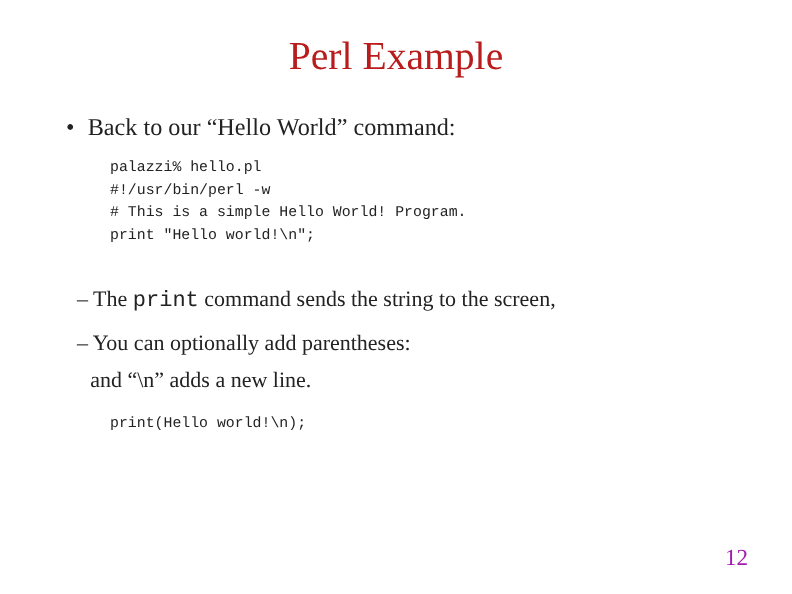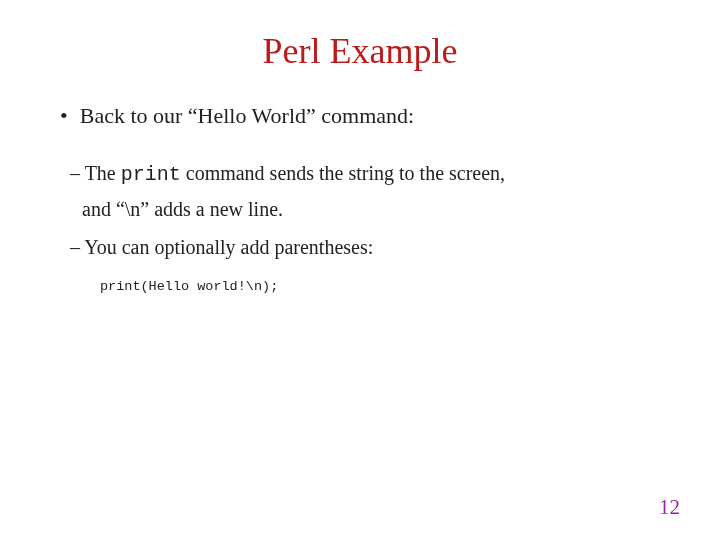--- a/index.html
+++ b/index.html
@@ -107,33 +107,39 @@
 <div class="slide">
 
   <h1 class="title">Perl Example</h1>
 
   <div class="bullet-section">
     <div class="bullet-item">
       <span class="bullet-dot">•</span>
       <span class="bullet-text">Back to our “Hello World” command:</span>
     </div>
 
+    <div class="code-block">
+      <div>palazzi% hello.pl</div>
+      <div>#!/usr/bin/perl -w</div>
+      <div># This is a simple Hello World! Program.</div>
+      <div>print "Hello world!\n";</div>
+    </div>
   </div>
 
   <div class="dash-item">
     <span class="dash-content">
       <span>– The </span><span class="inline-code">print</span><span> command sends the string to the screen,</span>
     </span>
   </div>
+  <div class="dash-item">
+    <span class="dash-content">– You can optionally add parentheses:</span>
+  </div>
+
   <div class="dash-item" style="margin-left: 22px; margin-top: -4px; margin-bottom: 10px;">
     <span class="dash-content">and “\n” adds a new line.</span>
-  </div>
-
-  <div class="dash-item">
-    <span class="dash-content">– You can optionally add parentheses:</span>
   </div>
 
   <div class="code-block2">
     <div>print(Hello world!\n);</div>
   </div>
 
   <div class="page-number">12</div>
 </div>
 
 </body></html>

